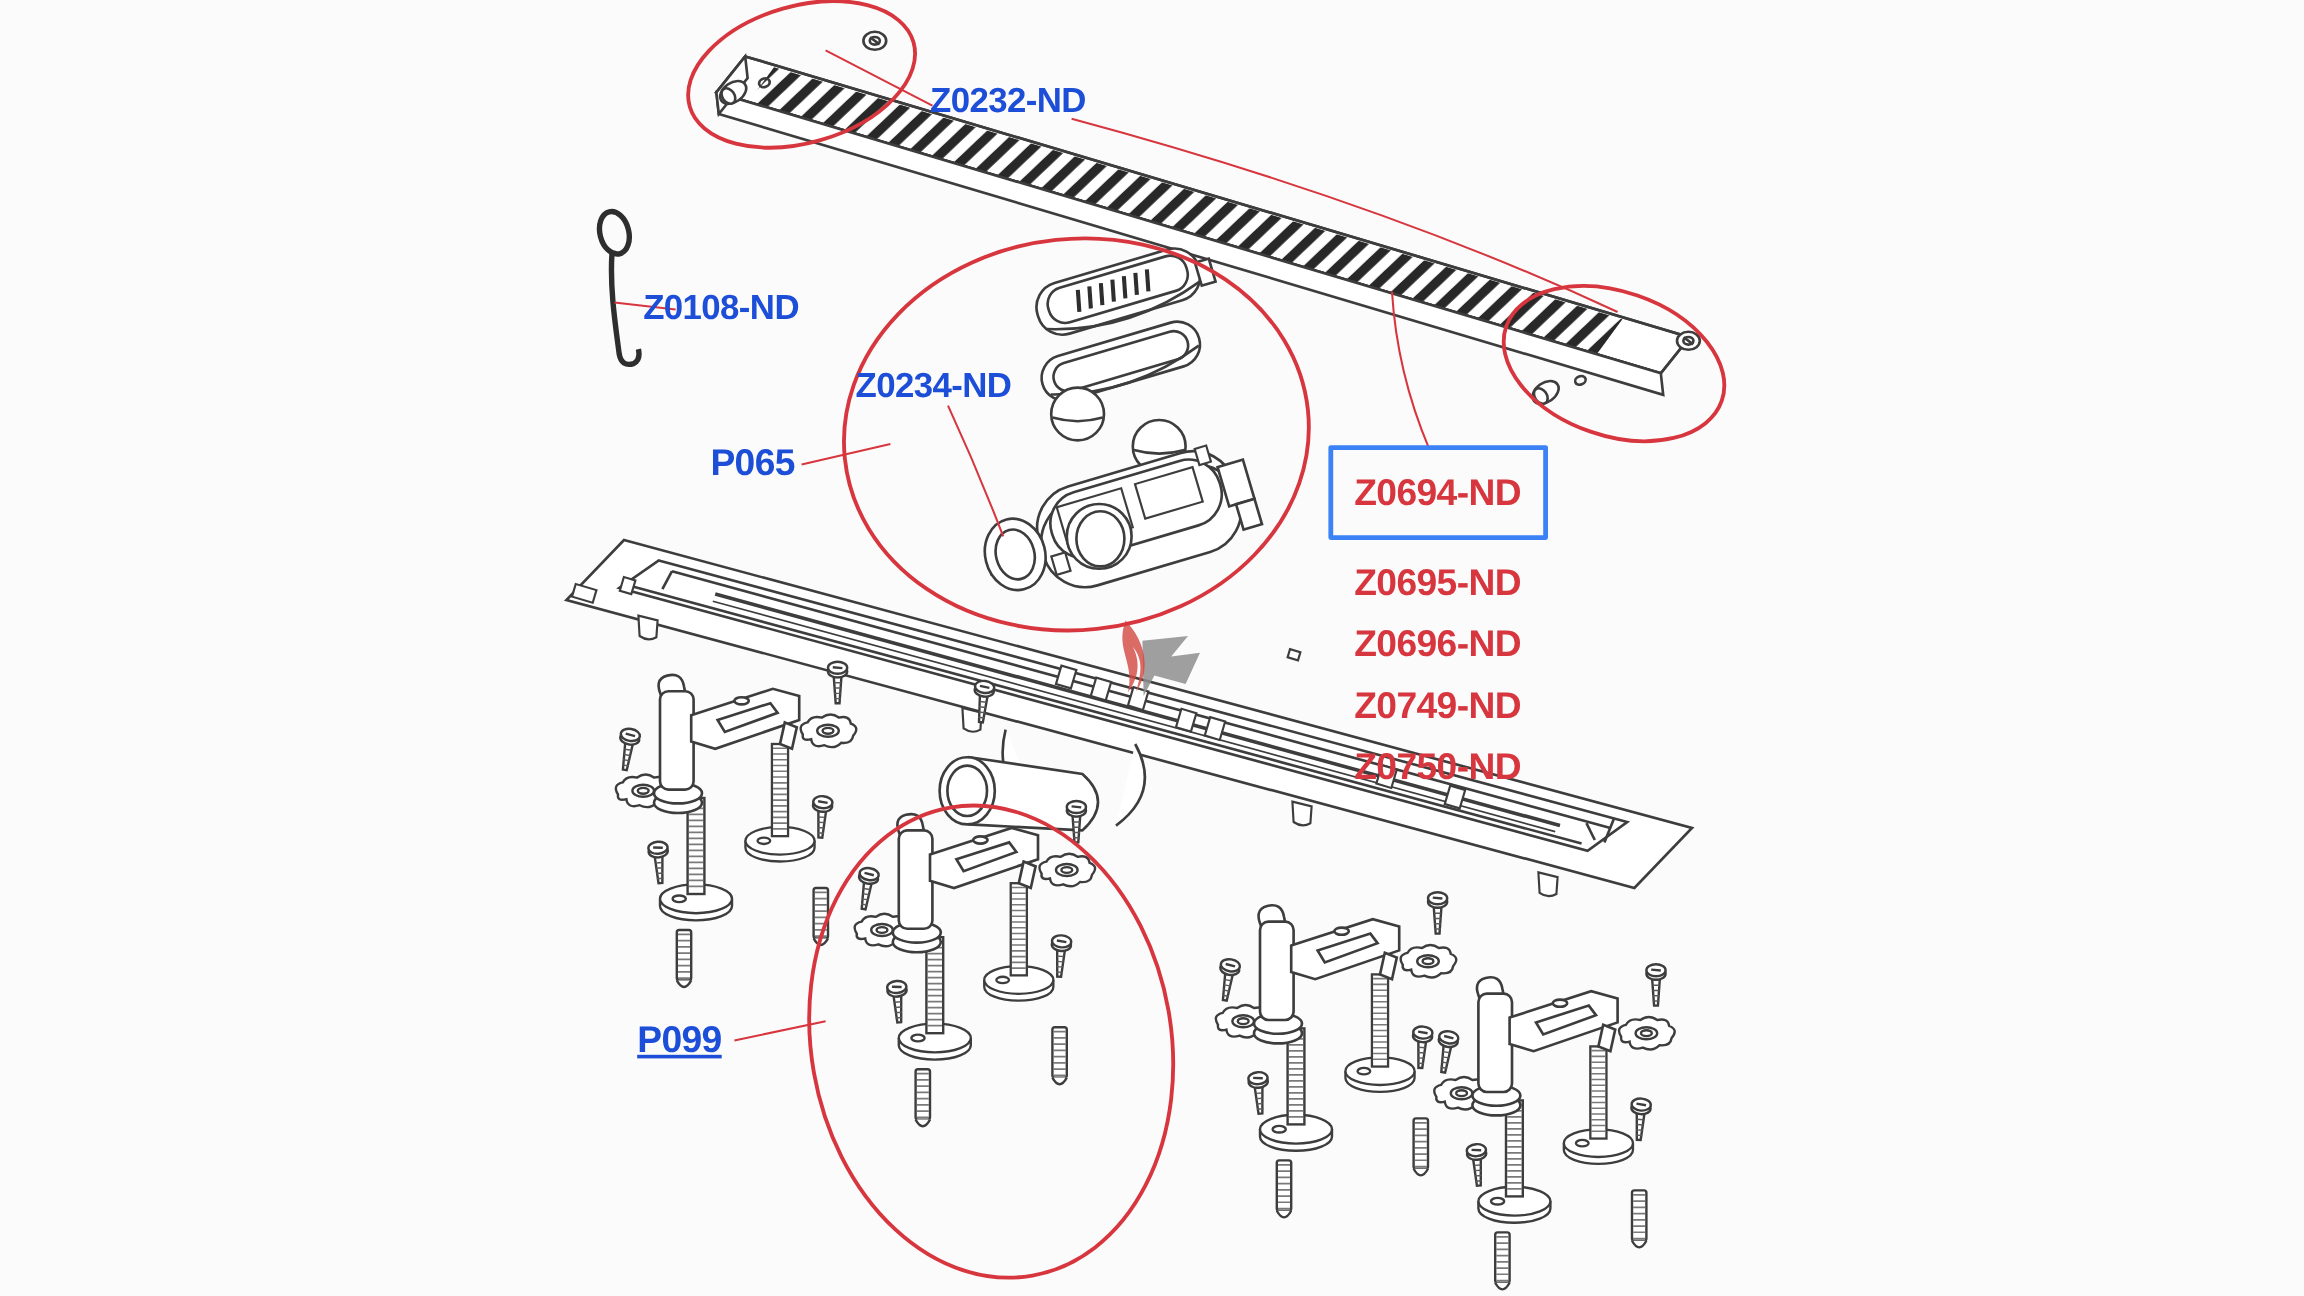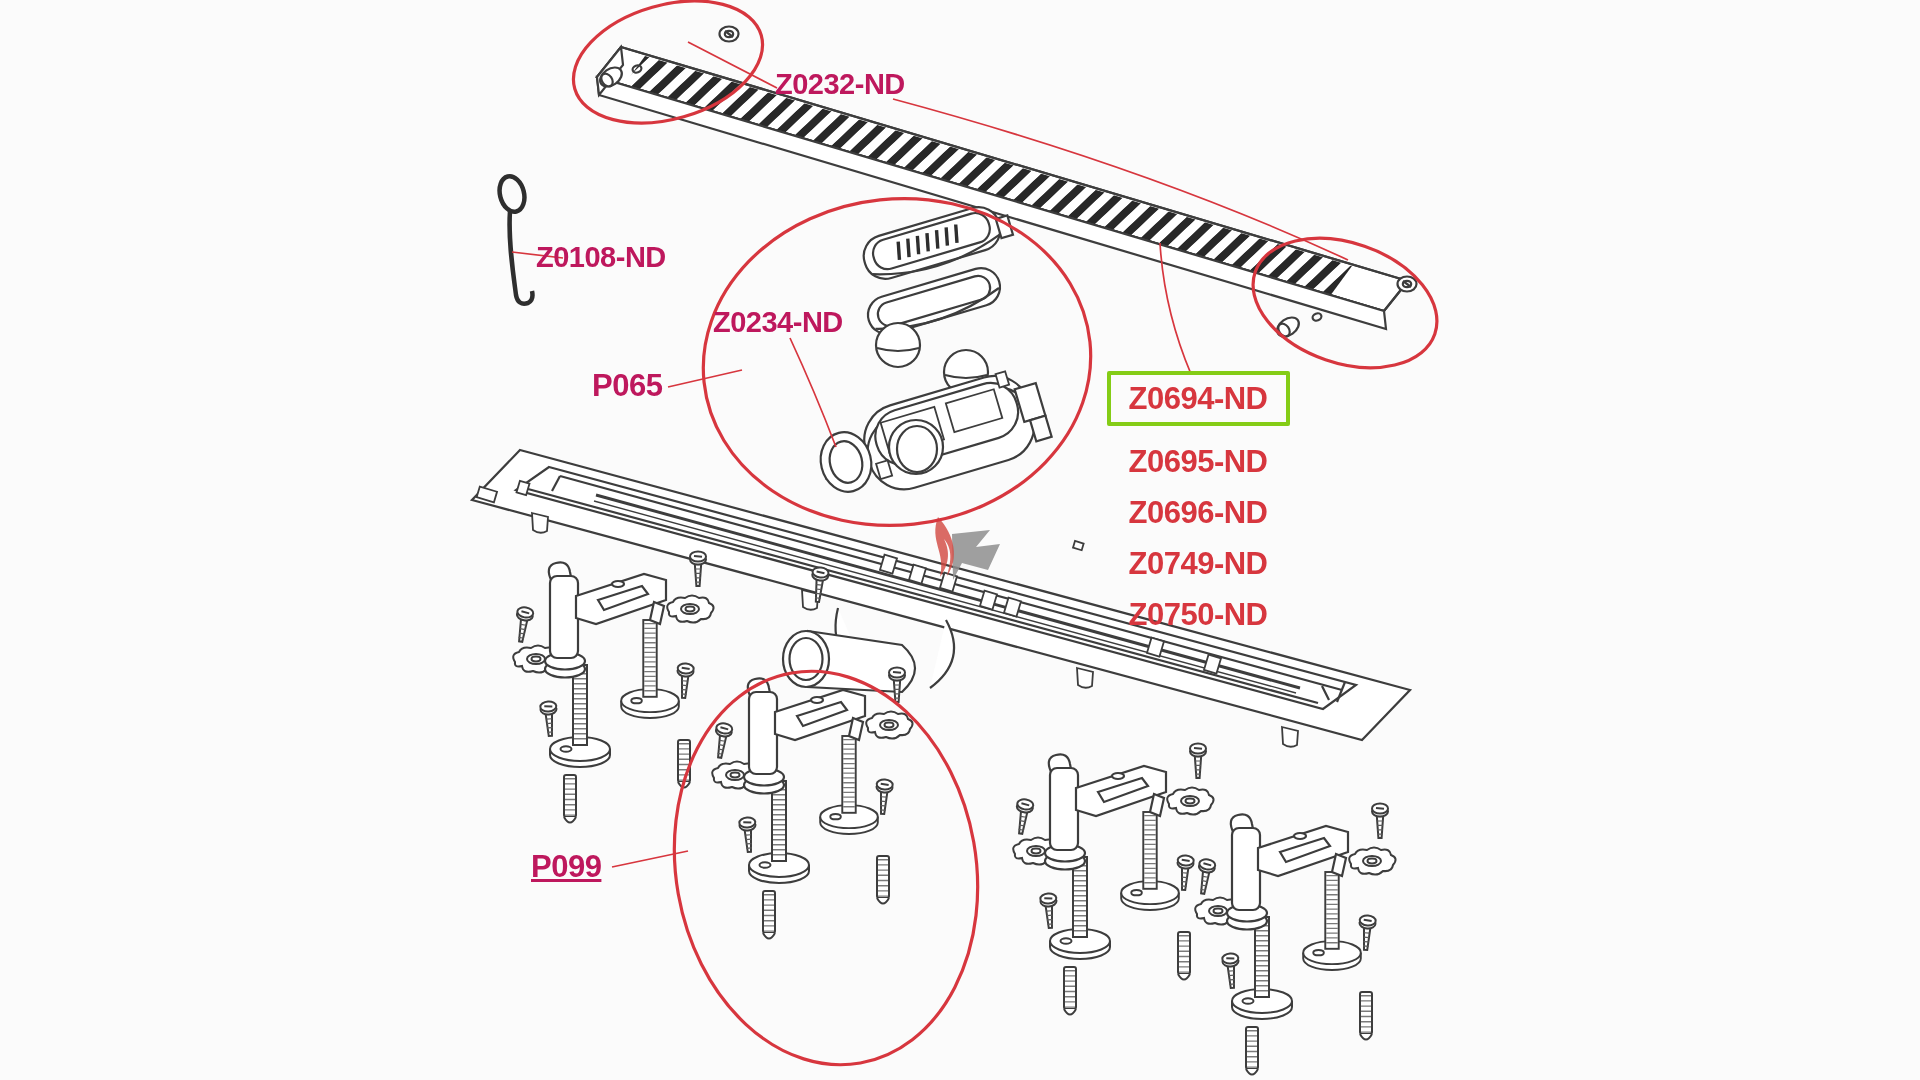--- a/index.html
+++ b/index.html
@@ -2,34 +2,34 @@
 <html><head>
 <meta charset="utf-8">
 <style>
   html,body{margin:0;padding:0;background:#e9e9e9;}
   #stage{
     position:relative;width:1920px;height:1080px;overflow:hidden;
     background:#fbfbfb;font-family:"Liberation Sans",sans-serif;
   }
   #art{position:absolute;left:0;top:0;width:1920px;height:1080px;}
   .lbl{
-    position:absolute;color:#be185d;font-weight:bold;font-size:29px;
+    position:absolute;color:#1d4ed8;font-weight:bold;font-size:29px;
     letter-spacing:-0.5px;white-space:nowrap;line-height:1;
   }
   .lbl.big{font-size:31px;}
   #part-list{
     position:absolute;left:1082px;top:371px;width:232px;
     display:flex;flex-direction:column;align-items:center;
   }
   #part-list .row{
     color:#d7363e;font-weight:bold;font-size:31px;letter-spacing:-0.5px;
     line-height:1;margin-top:20px;white-space:nowrap;
   }
   #part-list .row.boxed{
-    margin-top:0;border:4px solid #84cc16;padding:8px 18px;border-radius:2px;
+    margin-top:0;border:4px solid #3b82f6;padding:20px 18px;border-radius:2px;
   }
 </style>
 </head>
 <body>
 
 <div id="stage">
 
 <svg id="art" viewBox="0 0 1920 1080">
   <defs>
     <pattern id="grateSlots" width="19" height="64" patternUnits="userSpaceOnUse" patternTransform="rotate(16.5) skewX(-30)">

